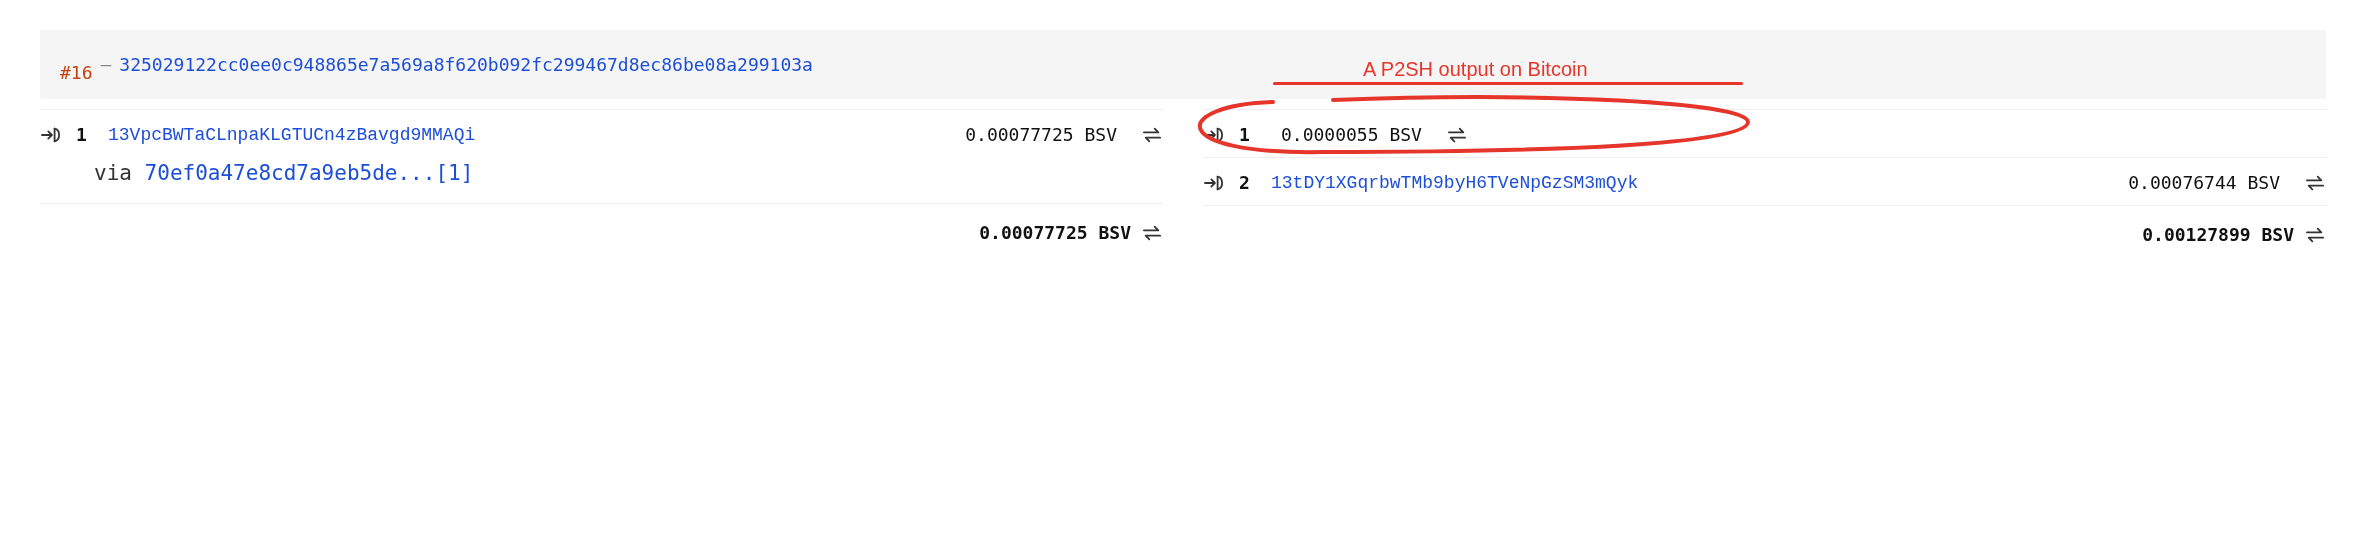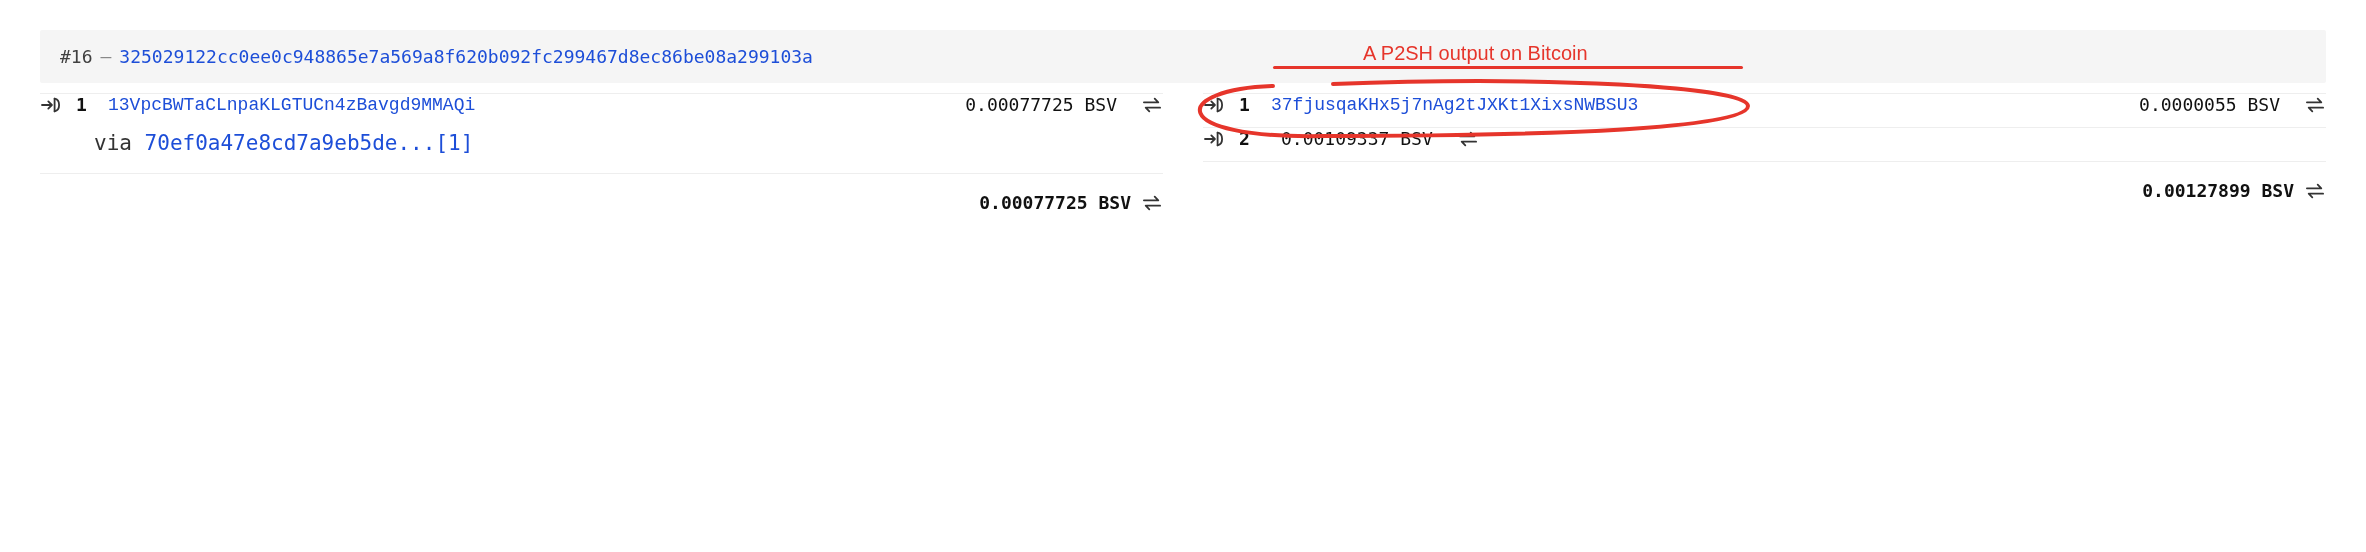--- a/index.html
+++ b/index.html
@@ -14,34 +14,34 @@
 
   .tx-header {
     background: #f5f5f5;
     padding: 16px 20px;
     border-radius: 2px;
     display: flex;
     align-items: center;
     gap: 8px;
     margin-bottom: 4px;
   }
-  .tx-index { color: #404040; }
+  .tx-index { color: #c2410c; margin-top: 16px; }
   .tx-dash { color: #888; }
 
   .columns {
     display: flex;
     gap: 40px;
     margin-top: 10px;
   }
   .col { flex: 1; min-width: 0; }
 
   .row {
     display: flex;
     align-items: center;
-    padding: 0 0 12px 0;
+    padding: 14px 0 12px 0;
     gap: 14px;
   }
   .row + .row { border-top: 1px solid #eee; }
   .divider-top { border-top: 1px solid #eee; }
 
   .io-icon svg { width: 22px; height: 18px; display:block; }
   .io-num { font-weight: 700; width: 18px; }
   .addr {
     flex: 1;
     min-width: 0;
@@ -169,43 +169,43 @@
       </span>
 
       <span class="io-icon">
         <svg viewBox="0 0 24 20">
             <path class="icon-stroke" d="M2 10 H12 M9 6 L13 10 L9 14"></path>
             <path class="icon-stroke" d="M16 3 V17"></path>
             <path class="icon-stroke" d="M16 3 Q21 4 21 10 Q21 16 16 17"></path>
           </svg>
       </span>
       <span class="io-num">1</span>
-      <a href="#" class="addr">37fjusqaKHx5j7nAg2tJXKt1XixsNWBSU3</a>
       <span class="amount">
         <span>0.0000055</span>
         <span>BSV</span>
       </span>
       <span class="swap-icon">
         <svg viewBox="0 0 24 20">
             <path class="icon-stroke" d="M3 7 H18 M15 3 L19 7 M21 13 H6 M9 17 L5 13"></path>
           </svg>
       </span>
     </div>
 
     <div class="row">
       <span class="io-icon">
         <svg viewBox="0 0 24 20">
             <path class="icon-stroke" d="M2 10 H12 M9 6 L13 10 L9 14"></path>
             <path class="icon-stroke" d="M16 3 V17"></path>
             <path class="icon-stroke" d="M16 3 Q21 4 21 10 Q21 16 16 17"></path>
           </svg>
       </span>
       <span class="io-num">2</span>
-      <span class="amount">
-        <span>0.00109337</span>
+      <a href="#" class="addr">13tDY1XGqrbwTMb9byH6TVeNpGzSM3mQyk</a>
+      <span class="amount">
+        <span>0.00076744</span>
         <span>BSV</span>
       </span>
       <span class="swap-icon">
         <svg viewBox="0 0 24 20">
             <path class="icon-stroke" d="M3 7 H18 M15 3 L19 7 M21 13 H6 M9 17 L5 13"></path>
           </svg>
       </span>
     </div>
 
     <div class="subtotal divider-top">

